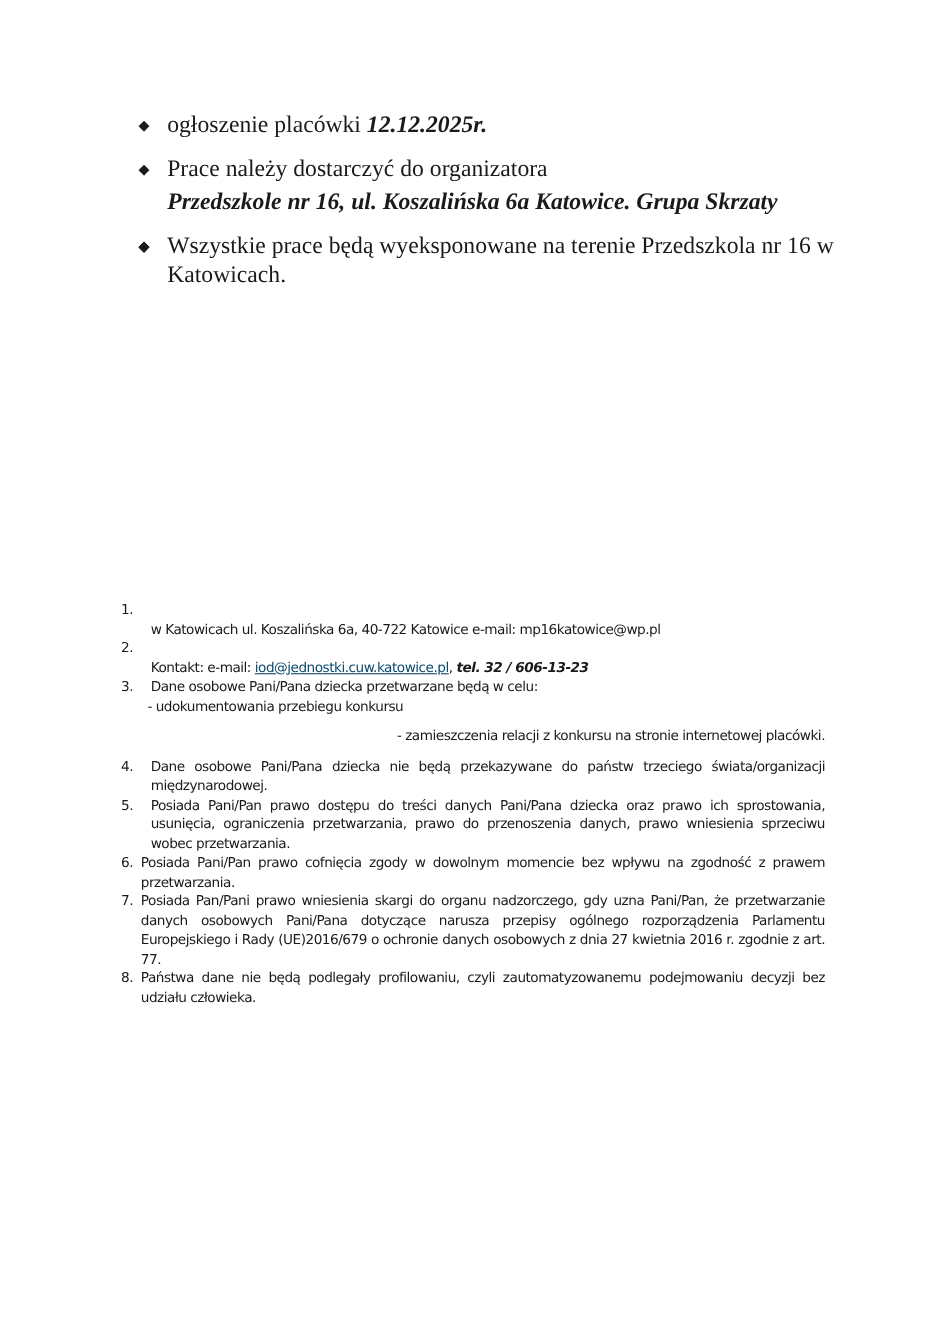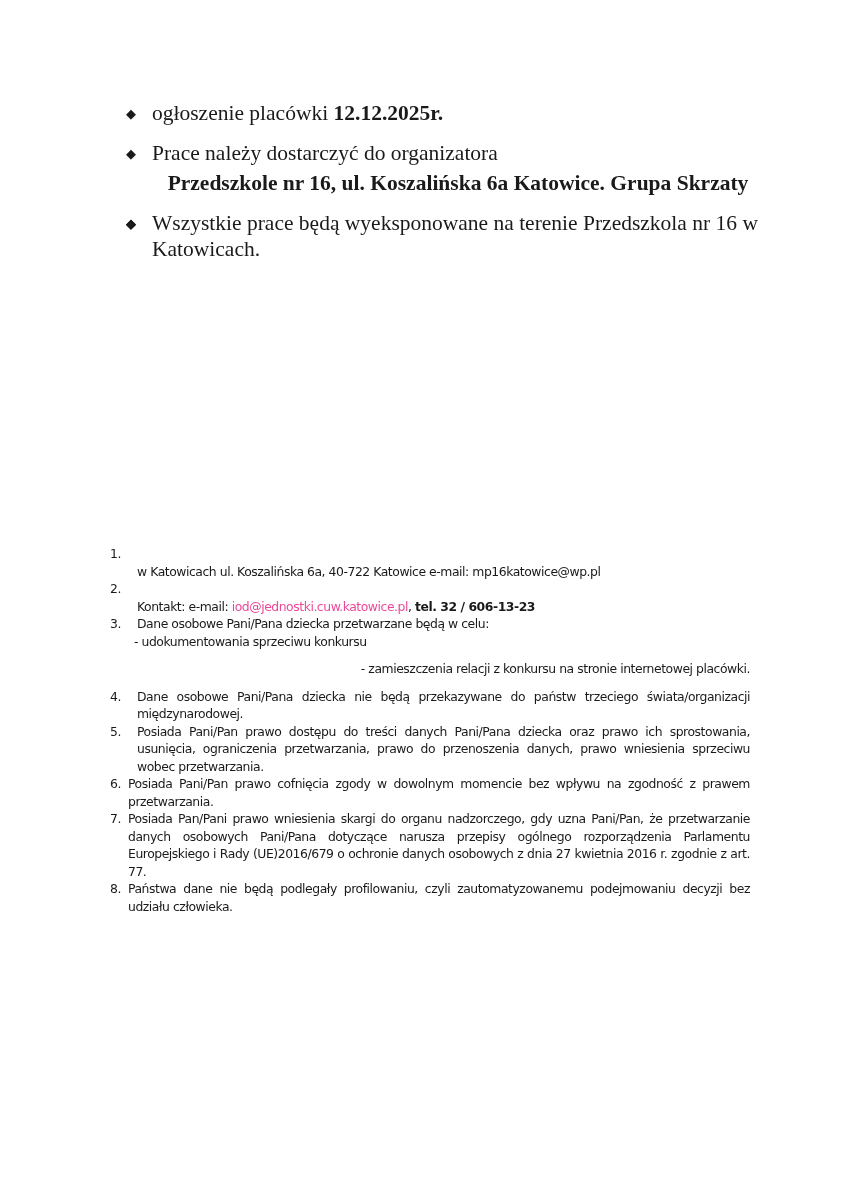--- a/index.html
+++ b/index.html
@@ -1,22 +1,22 @@
 <!DOCTYPE html>
 <html><head>
 <meta charset="utf-8">
 <style>
   html, body { margin: 0; padding: 0; background: #ffffff; }
   body { width: 849px; height: 1200px; position: relative; overflow: hidden; color: #111; }
   .top-list { position: absolute; left: 124px; top: 100px; width: 640px; margin: 0; padding: 0; list-style: none;
     font-family: "Liberation Serif", serif; font-size: 21.5px; line-height: 26px; color: #1a1a1a; }
   .top-list li { position: relative; padding-left: 28px; margin-bottom: 14px; }
   .top-list li .bullet { position: absolute; left: 2px; top: 1px; font-size: 13px; }
-  .top-list .plain { padding-left: 28px; margin-top: -2px; text-align: center; }
-  b { font-weight: bold; }
+  .top-list .plain { padding-left: 28px; margin-top: -2px; }
+  b { font-weight: bold; font-style: italic; }
   .rodo { position: absolute; left: 110px; top: 545px; width: 640px; margin: 0; padding: 0; list-style: none;
     font-family: "DejaVu Sans", sans-serif; font-size: 12.4px; line-height: 17.5px; color: #1a1a1a; letter-spacing: -0.45px; }
   .rodo li { position: relative; padding-left: 27px; text-align: justify; }
   .rodo li .num { position: absolute; left: 0; top: 0; }
   .rodo .sub { padding-left: 24px; }
   .rodo .gap { margin-top: 10px; text-align: right; }
   .rodo .gap2 { margin-top: 10px; }
   .link { color: #2e7bd6; }
 </style>
 </head>
@@ -48,27 +48,27 @@
 
 <ol class="rodo">
   <li style="text-align:left;">
     <span class="num">1.</span>
     <br>
     <span>w Katowicach ul. Koszalińska 6a, 40-722 Katowice e-mail: mp16katowice@wp.pl</span>
   </li>
   <li style="text-align:left;">
     <span class="num">2.</span>
     <br>
-    <span>Kontakt: e-mail: </span><a class="link" style="color: #ec4899;">iod@jednostki.cuw.katowice.pl</a><span>, </span><b>tel. 32 / 606-13-23</b>
+    <span>Kontakt: e-mail: </span><a class="link" style="color: #0c4a6e; text-decoration: underline;">iod@jednostki.cuw.katowice.pl</a><span>, </span><b>tel. 32 / 606-13-23</b>
   </li>
   <li style="text-align:left;">
     <span class="num">3.</span>
     <span>Dane osobowe Pani/Pana dziecka przetwarzane będą w celu:</span>
   </li>
-  <div class="sub">- udokumentowania sprzeciwu konkursu</div>
+  <div class="sub">- udokumentowania przebiegu konkursu</div>
   <div class="sub gap">- zamieszczenia relacji z konkursu na stronie internetowej placówki.</div>
   <li class="gap2">
     <span class="num">4.</span>
     <span>Dane osobowe Pani/Pana dziecka nie będą przekazywane do państw trzeciego świata/organizacji międzynarodowej.</span>
   </li>
   <li>
     <span class="num">5.</span>
     <span>Posiada Pani/Pan prawo dostępu do treści danych Pani/Pana dziecka oraz prawo ich sprostowania, usunięcia, ograniczenia przetwarzania, prawo do przenoszenia danych, prawo wniesienia sprzeciwu wobec przetwarzania.</span>
   </li>
   <li style="padding-left:18px;">

